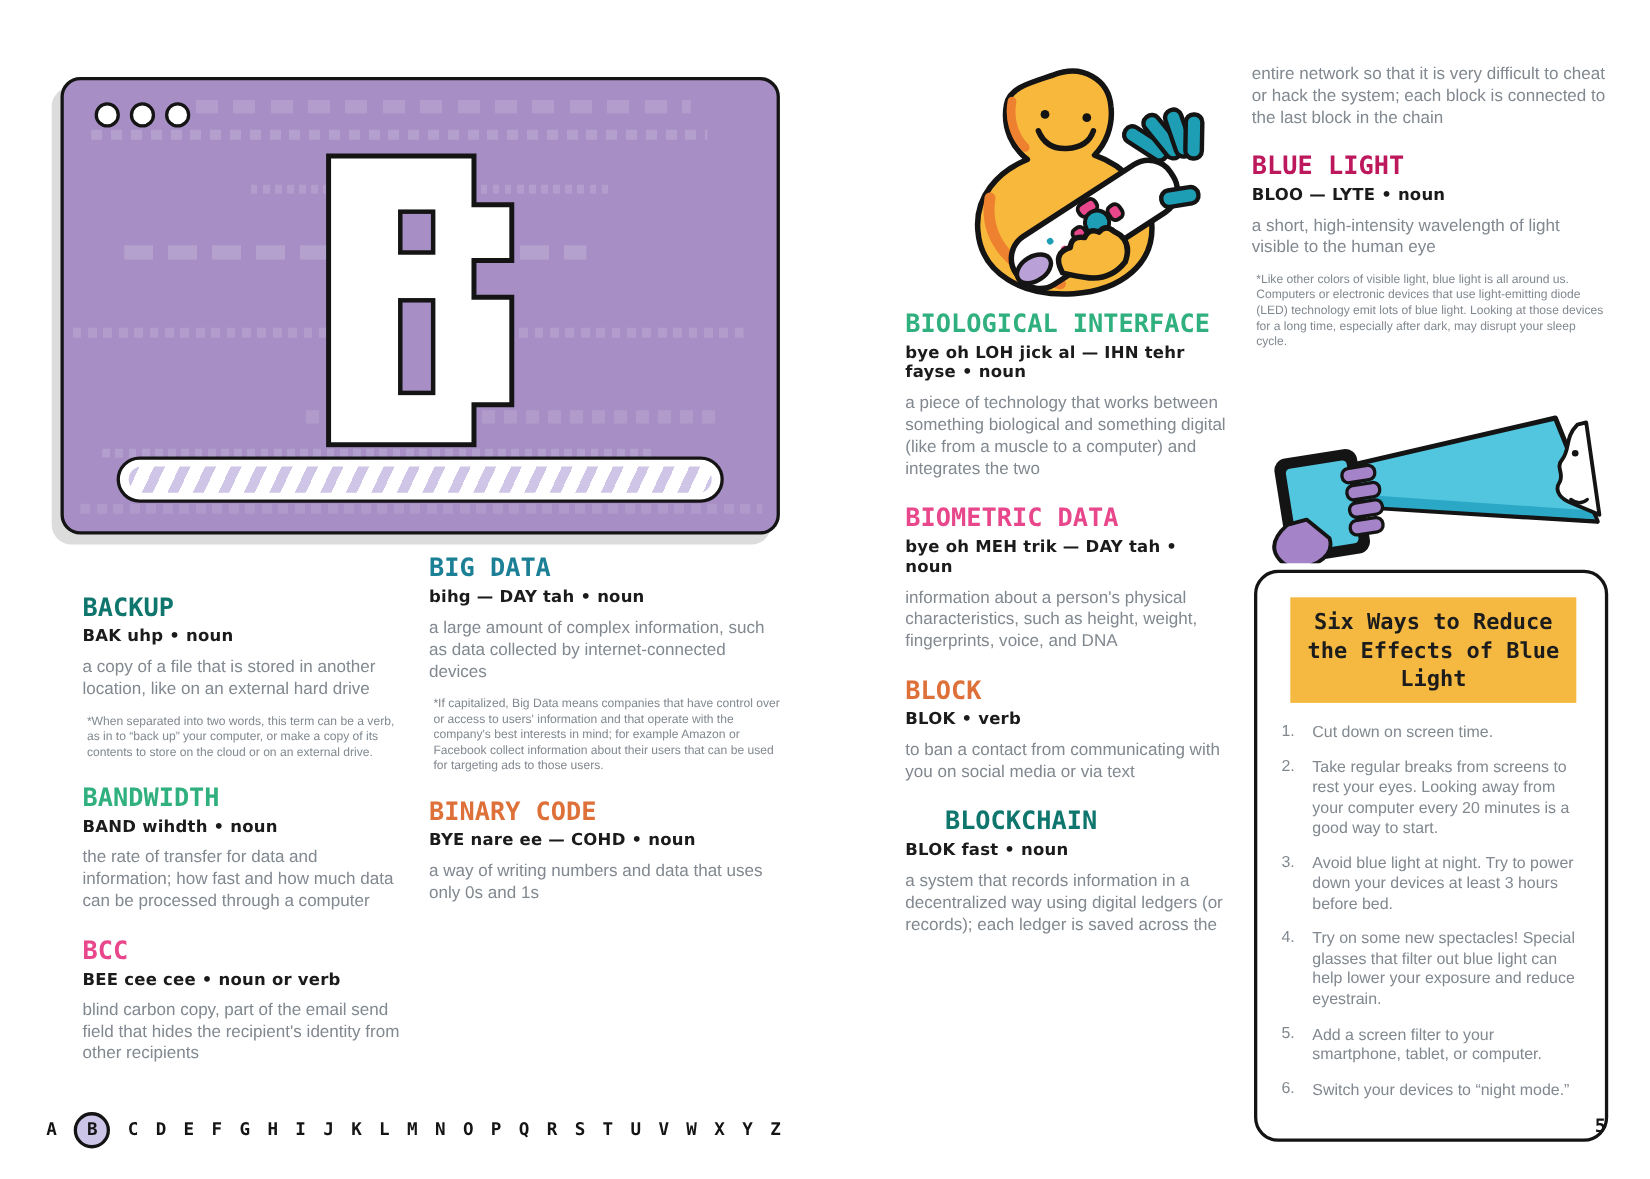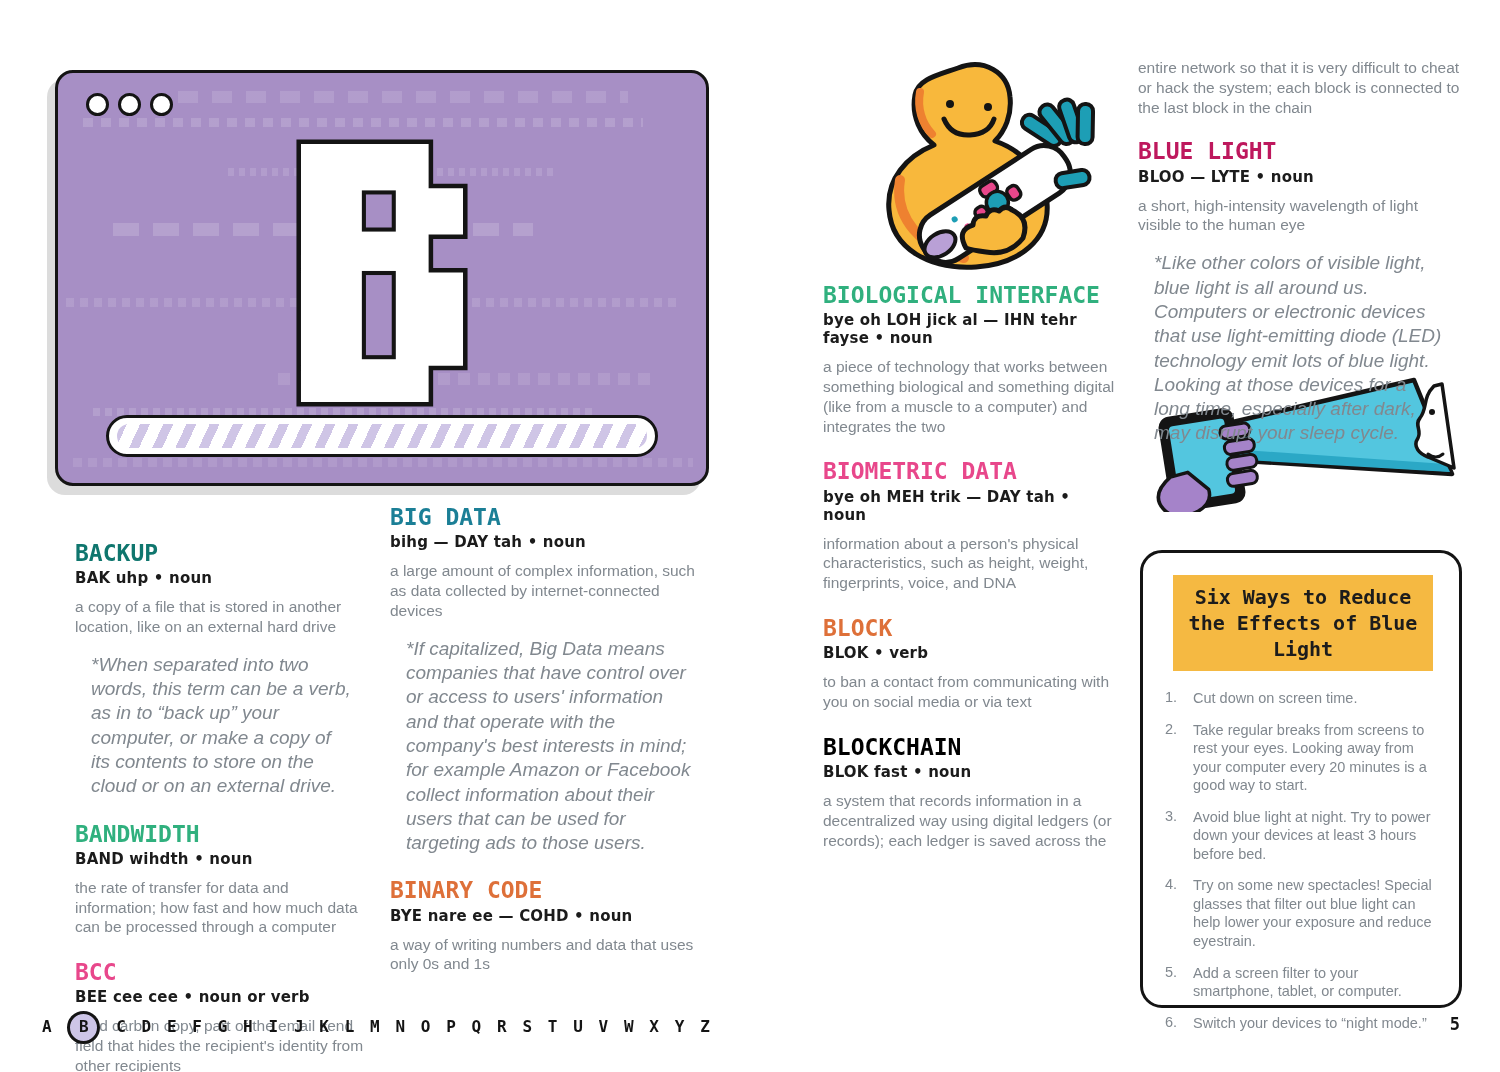--- a/index.html
+++ b/index.html
@@ -37,24 +37,24 @@
   .col-2{left:390px;top:505px;width:325px;}
   .col-3{left:823px;top:283px;width:292px;}
   .col-4{left:1138px;top:58px;width:325px;}
   .entry{margin-bottom:23px;}
   .term{margin:0 0 4px 0;font-family:"DejaVu Sans Mono",monospace;font-weight:bold;
         font-size:23px;letter-spacing:0px;line-height:1.05;}
   .pron{margin:0 0 10px 0;font-family:"DejaVu Sans",sans-serif;font-weight:bold;
         font-size:15px;color:#1b1b1b;letter-spacing:.2px;}
   .def{margin:0 0 12px 0;font-size:15.5px;line-height:1.28;color:#81888f;}
   .def:last-child{margin-bottom:0;}
-  .note{margin:16px;font-size:19px;line-height:1.28;color:#81888f;font-style:italic;}
-
-  
-  .sixways{position:absolute;left:1140px;top:550px;width:322px;height:458px;box-sizing:border-box;
+  .note{margin:4px;font-size:11px;line-height:1.28;color:#81888f;}
+
+  
+  .sixways{position:absolute;left:1140px;top:518px;width:322px;height:520px;box-sizing:border-box;
     border:3px solid #141414;border-radius:22px;background:#ffffff;padding:22px 18px 10px 22px;}
   .sw-title{margin:0 8px 18px 8px;padding:9px 6px;text-align:center;
     font-family:"DejaVu Sans Mono",monospace;font-weight:bold;font-size:20px;line-height:1.3;
     color:#1c1c1c;}
   .sw-row{display:flex;margin-bottom:13px;}
   .sw-num{flex:0 0 28px;font-size:14.5px;color:#81888f;}
   .sw-text{flex:1;font-size:14.5px;line-height:1.28;color:#81888f;}
 
   
   .peanut{position:absolute;left:862px;top:52px;}
@@ -182,21 +182,21 @@
       <h3 class="term" style="color: rgb(232, 71, 139);">BIOMETRIC DATA</h3>
       <p class="pron">bye oh MEH trik — DAY tah • noun</p>
       <p class="def">information about a person's physical characteristics, such as height, weight, fingerprints, voice, and DNA</p>
     </section>
     <section class="entry">
       <h3 class="term" style="color: rgb(222, 112, 57);">BLOCK</h3>
       <p class="pron">BLOK • verb</p>
       <p class="def">to ban a contact from communicating with you on social media or via text</p>
     </section>
     <section class="entry">
-      <h3 class="term" style="color: #000000;">BLOCKCHAIN</h3>
+      <h3 class="term" style="color: #0f766e; margin-left: 36px;">BLOCKCHAIN</h3>
       <p class="pron">BLOK fast • noun</p>
       <p class="def">a system that records information in a decentralized way using digital ledgers (or records); each ledger is saved across the</p>
     </section>
   </div>
 
   <div class="col col-4">
     <p class="def" style="margin-bottom:22px;">entire network so that it is very difficult to cheat or hack the system; each block is connected to the last block in the chain</p>
     <section class="entry">
       <h3 class="term" style="color: #be185d;">BLUE LIGHT</h3>
       <p class="pron">BLOO — LYTE • noun</p>

